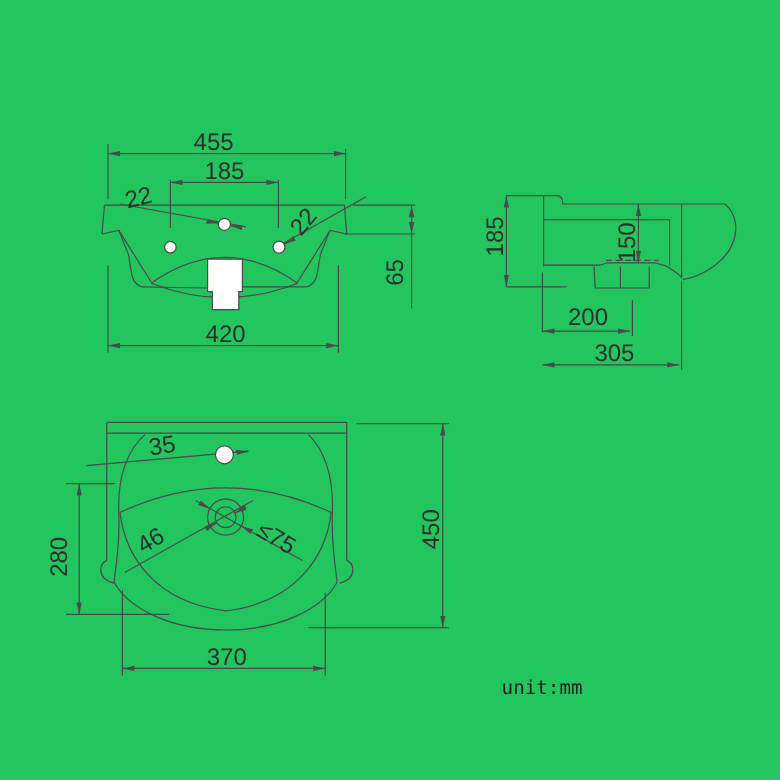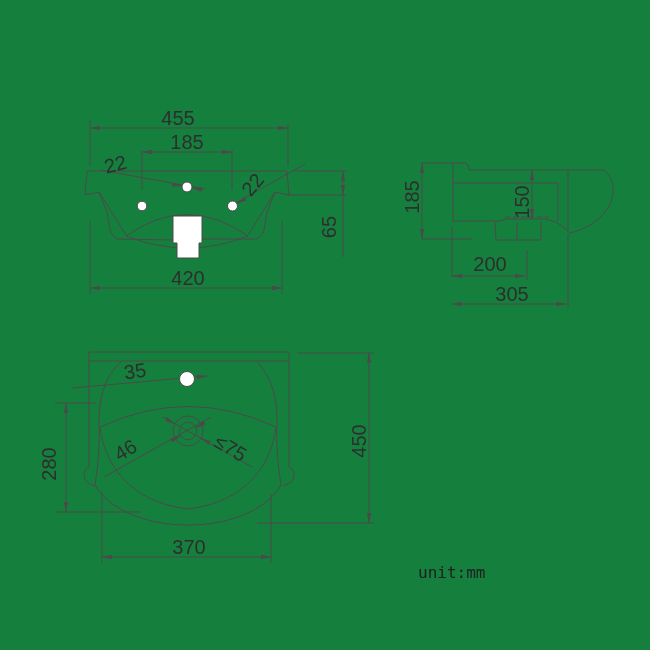--- a/index.html
+++ b/index.html
@@ -1,16 +1,16 @@
 <!DOCTYPE html>
 <html><head>
 <meta charset="utf-8">
 <style>
   html,body{margin:0;padding:0;background:#ffffff;}
-  .page{width:650px;height:650px;background:#15803d;position:relative;overflow:hidden;}
+  .page{width:650px;height:650px;background:#22c55e;position:relative;overflow:hidden;}
   .o{stroke:#4a4a4a;fill:none;stroke-width:1;}
   .d{stroke:#4a4a4a;fill:none;stroke-width:1;}
   .w{stroke:#4a4a4a;fill:#ffffff;stroke-width:1;}
   .dash{stroke-dasharray:5,3;}
   .t{font-family:"Liberation Sans",sans-serif;font-size:20px;fill:#2e2e2e;text-anchor:middle;}
   .tm{font-family:"DejaVu Sans Mono","Liberation Mono",monospace;font-size:16px;fill:#1f1f1f;text-anchor:start;}
   .ah{fill:#4a4a4a;}
 </style>
 </head>
 <body>

